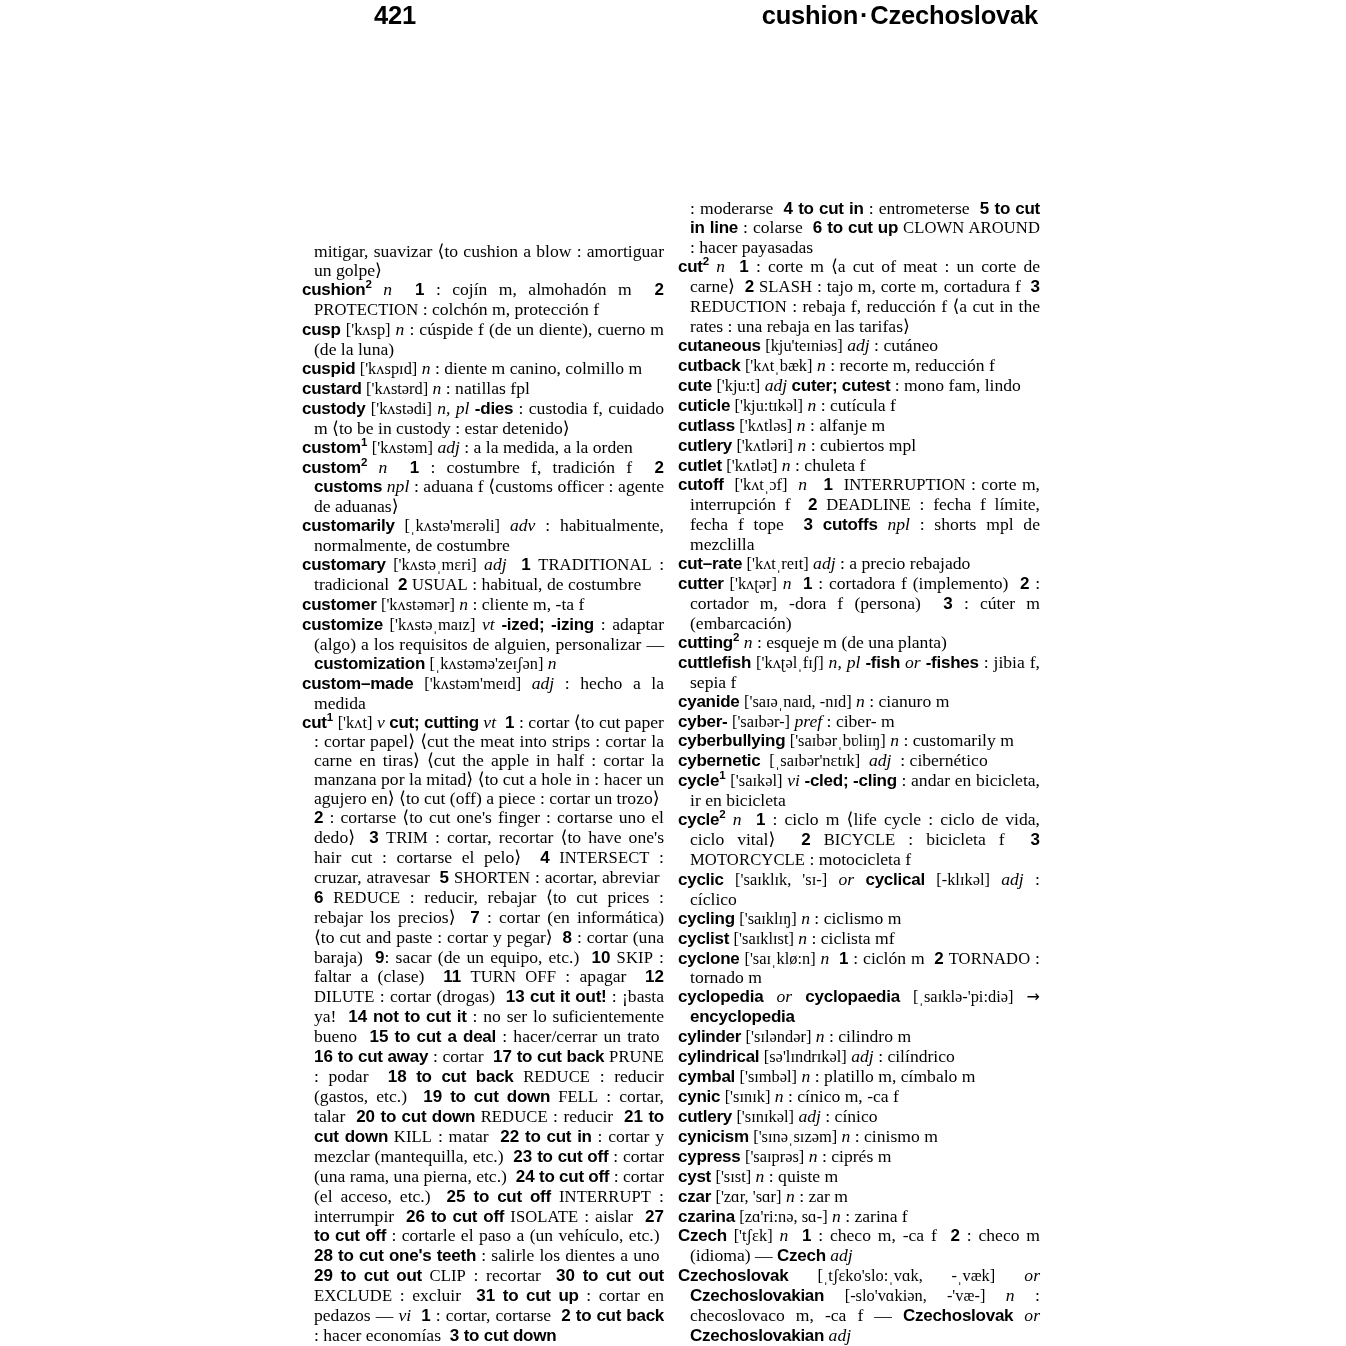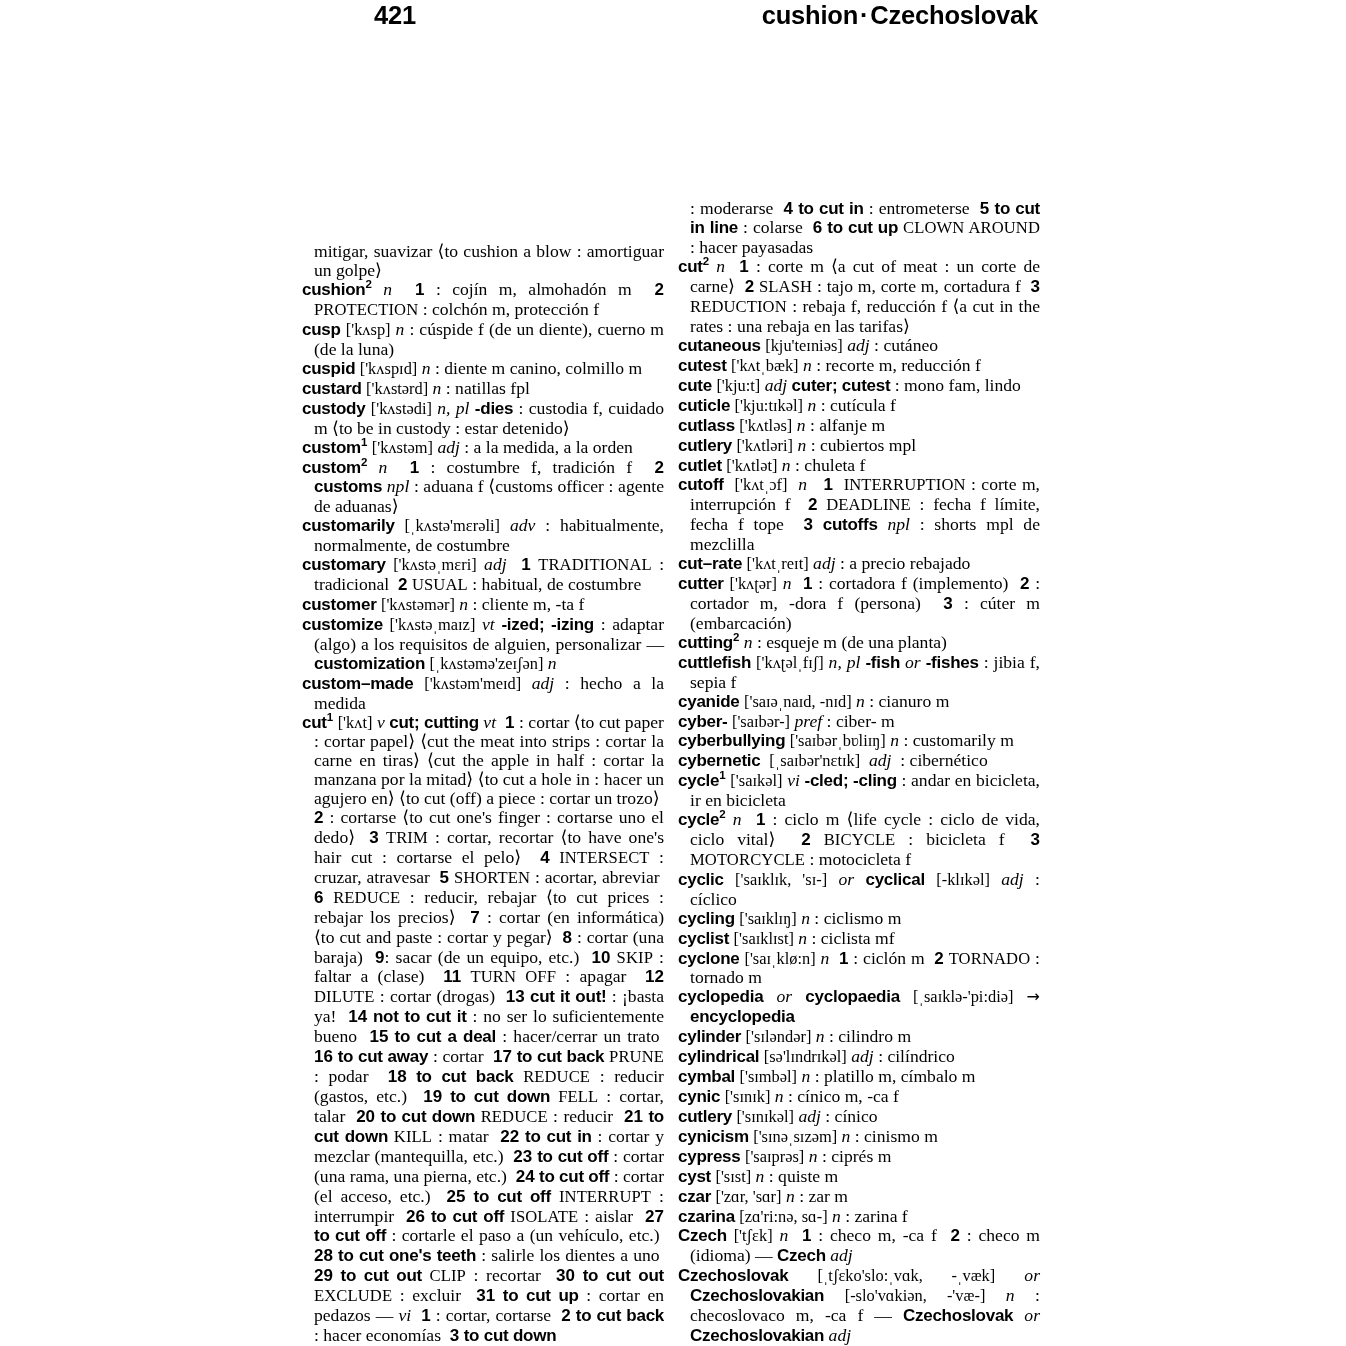--- a/index.html
+++ b/index.html
@@ -156,21 +156,21 @@
     </div>
 
     <div class="col">
 
       <p class="entry cont"><span>: moderarse</span>&nbsp; <span class="num">4</span> <span class="b">to cut in</span> <span>: entrometerse</span>&nbsp; <span class="num">5</span> <span class="b">to cut in line</span> <span>: colarse</span>&nbsp; <span class="num">6</span> <span class="b">to cut up</span> <span class="sc">CLOWN AROUND</span> <span>: hacer payasadas</span></p>
 
       <p class="entry"><span class="hw">cut</span><span class="sup">2</span> <span class="it">n</span>&nbsp; <span class="num">1</span> <span>: corte m ⟨a cut of meat : un corte de carne⟩</span>&nbsp; <span class="num">2</span> <span class="sc">SLASH</span> <span>: tajo m, corte m, cortadura f</span>&nbsp; <span class="num">3</span> <span class="sc">REDUCTION</span> <span>: rebaja f, reducción f ⟨a cut in the rates : una rebaja en las tarifas⟩</span></p>
 
       <p class="entry"><span class="hw">cutaneous</span> <span class="pr">[kju'teɪniəs]</span> <span class="it">adj</span> <span>: cutáneo</span></p>
 
-      <p class="entry"><span class="hw">cutest</span> <span class="pr">['kʌtˌbæk]</span> <span class="it">n</span> <span>: recorte m, reducción f</span></p>
+      <p class="entry"><span class="hw">cutback</span> <span class="pr">['kʌtˌbæk]</span> <span class="it">n</span> <span>: recorte m, reducción f</span></p>
 
       <p class="entry"><span class="hw">cute</span> <span class="pr">['kju:t]</span> <span class="it">adj</span> <span class="b">cuter; cutest</span> <span>: mono fam, lindo</span></p>
 
       <p class="entry"><span class="hw">cuticle</span> <span class="pr">['kju:tɪkəl]</span> <span class="it">n</span> <span>: cutícula f</span></p>
 
       <p class="entry"><span class="hw">cutlass</span> <span class="pr">['kʌtləs]</span> <span class="it">n</span> <span>: alfanje m</span></p>
 
       <p class="entry"><span class="hw">cutlery</span> <span class="pr">['kʌtləri]</span> <span class="it">n</span> <span>: cubiertos mpl</span></p>
 
       <p class="entry"><span class="hw">cutlet</span> <span class="pr">['kʌtlət]</span> <span class="it">n</span> <span>: chuleta f</span></p>

